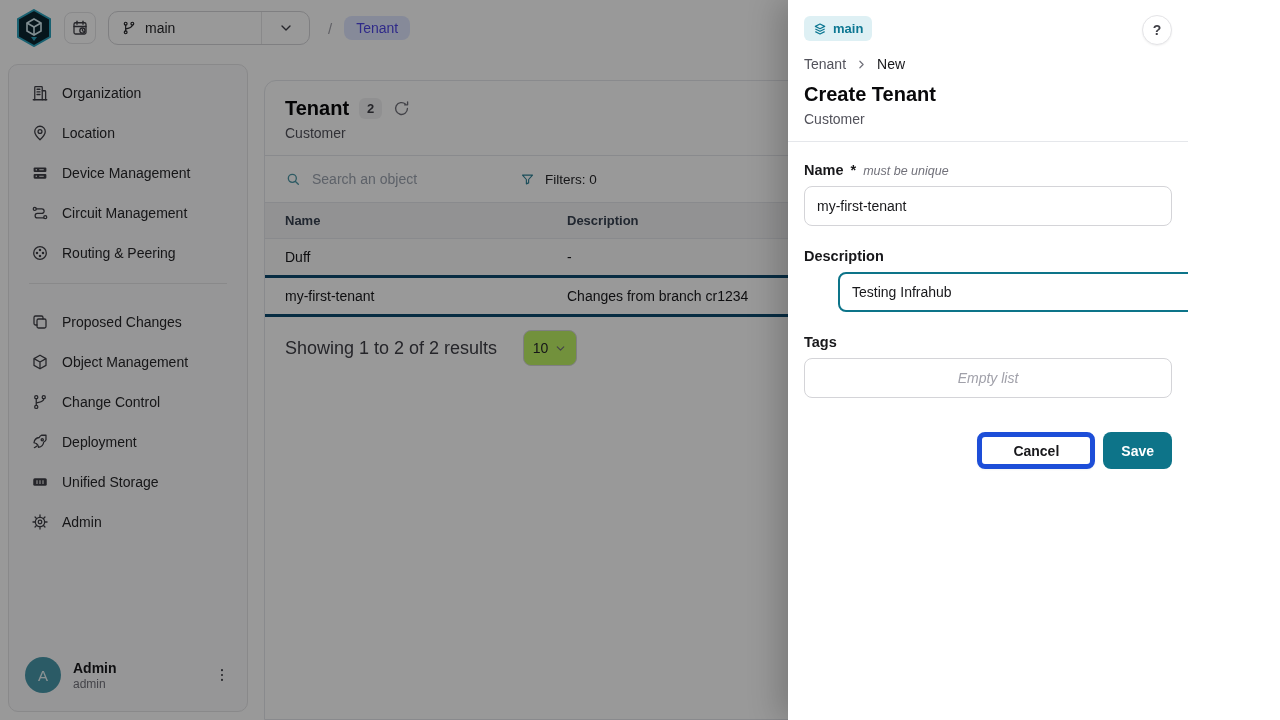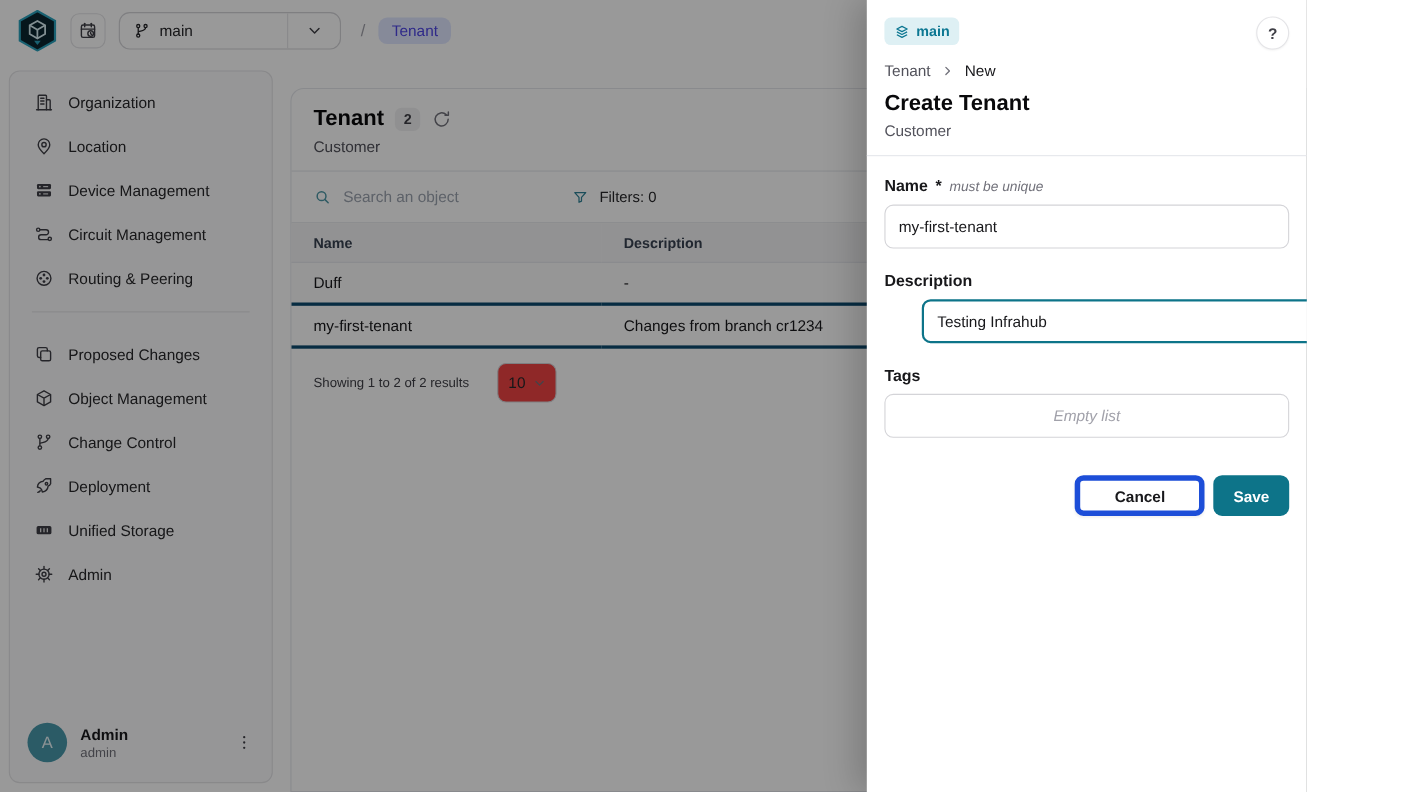--- a/index.html
+++ b/index.html
@@ -59,22 +59,22 @@
   .obj-search .ph { font-size:14px; color:#9ca3af; }
   .filters { display:flex; align-items:center; gap:10px; color:#2d8196; }
   .filters .lbl { font-size:13.5px; color:#27272a; font-weight:500; }
   table.grid { width:100%; border-collapse:collapse; table-layout:fixed; }
   table.grid col.c1 { width:282px; }
   table.grid th { text-align:left; font-size:13px; font-weight:600; color:#374151;
                   padding:10px 20px; background:#f4f4f5; border-bottom:1px solid #e5e7eb; }
   table.grid td { font-size:14px; color:#18181b; padding:10px 20px; border-bottom:3px solid #0c4a6e; }
   tr.row-alt td { background:#fafafa; }
   .card-footer { display:flex; align-items:center; gap:26px; padding:13px 20px; }
-  .results { font-size:12px; color:#3f3f46; }
-  .page-size { width:54px; height:36px; border:1px solid #d4d4d8; border-radius:8px; background:#ef4444;
+  .results { font-size:18px; color:#3f3f46; }
+  .page-size { width:54px; height:36px; border:1px solid #d4d4d8; border-radius:8px; background:#bef264;
                display:flex; align-items:center; justify-content:center; gap:6px;
                font-size:14px; color:#27272a; }
   .page-size .ch { color:#71717a; display:flex; }
 
   
   .overlay { position:absolute; inset:0; background:rgba(0,0,0,0.4); z-index:40; }
   .drawer { position:absolute; top:0; right:0; width:400px; height:100%; background:#fff; z-index:50;
             box-shadow:-10px 0 30px rgba(0,0,0,0.2); display:flex; flex-direction:column; }
   .drawer-head { padding:16px 16px 14px; border-bottom:1px solid #e5e7eb; position:relative; }
   .branch-badge { display:inline-flex; align-items:center; gap:6px; height:25px; padding:0 9px;

